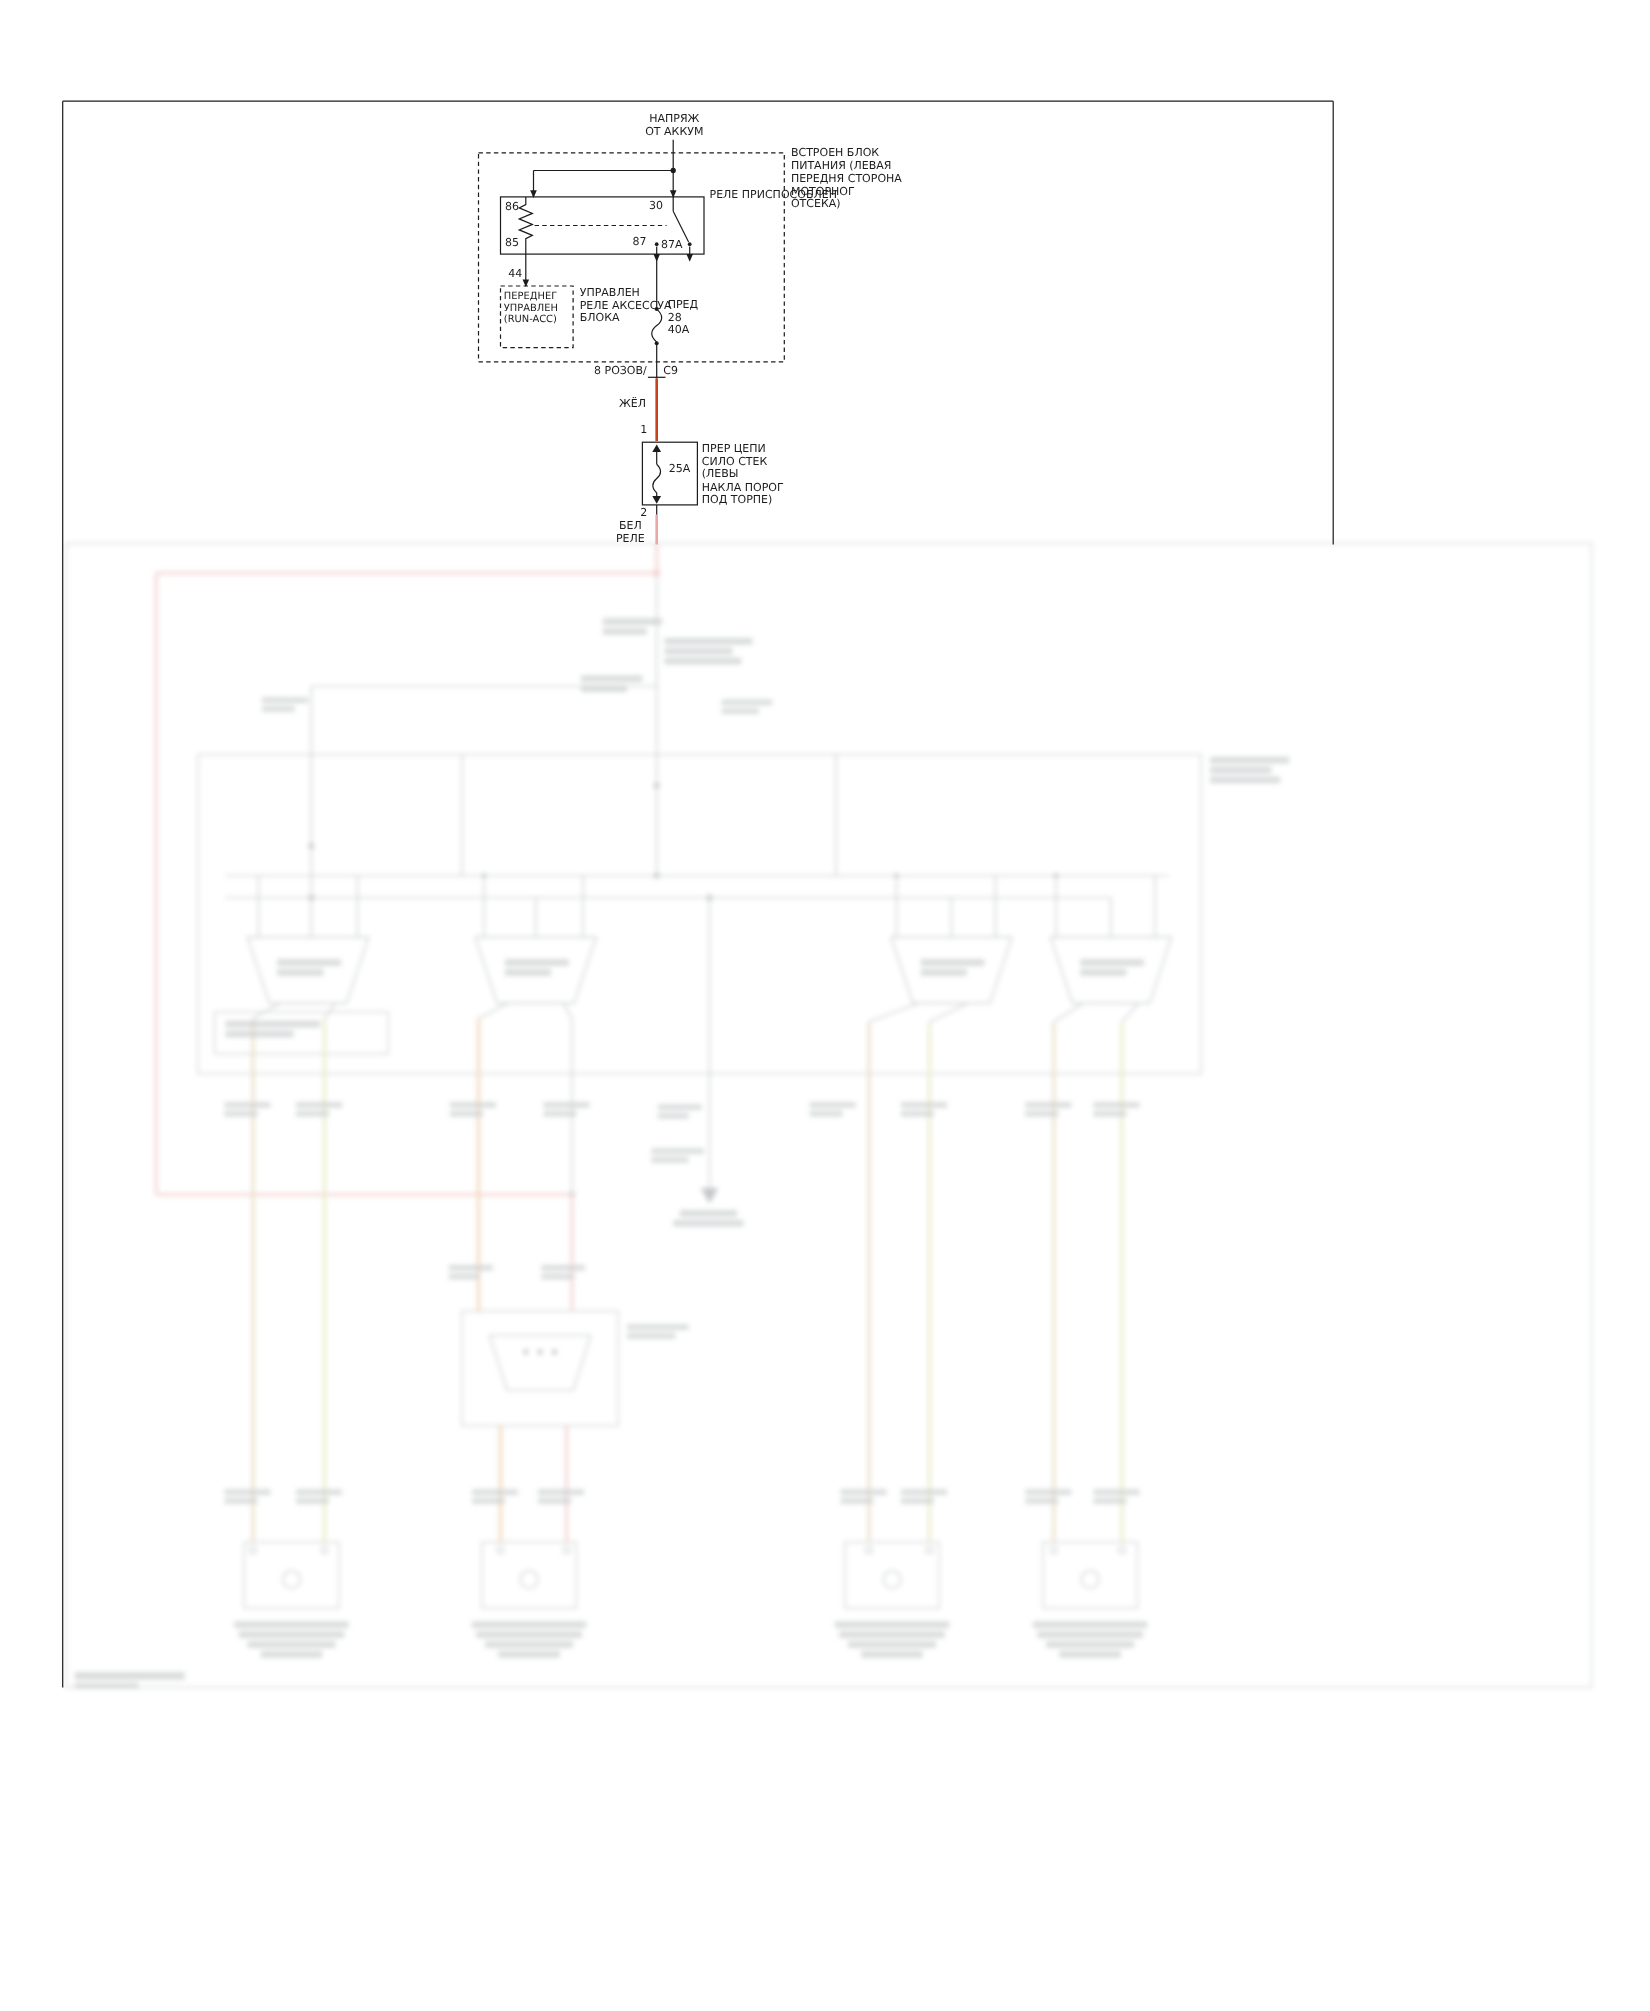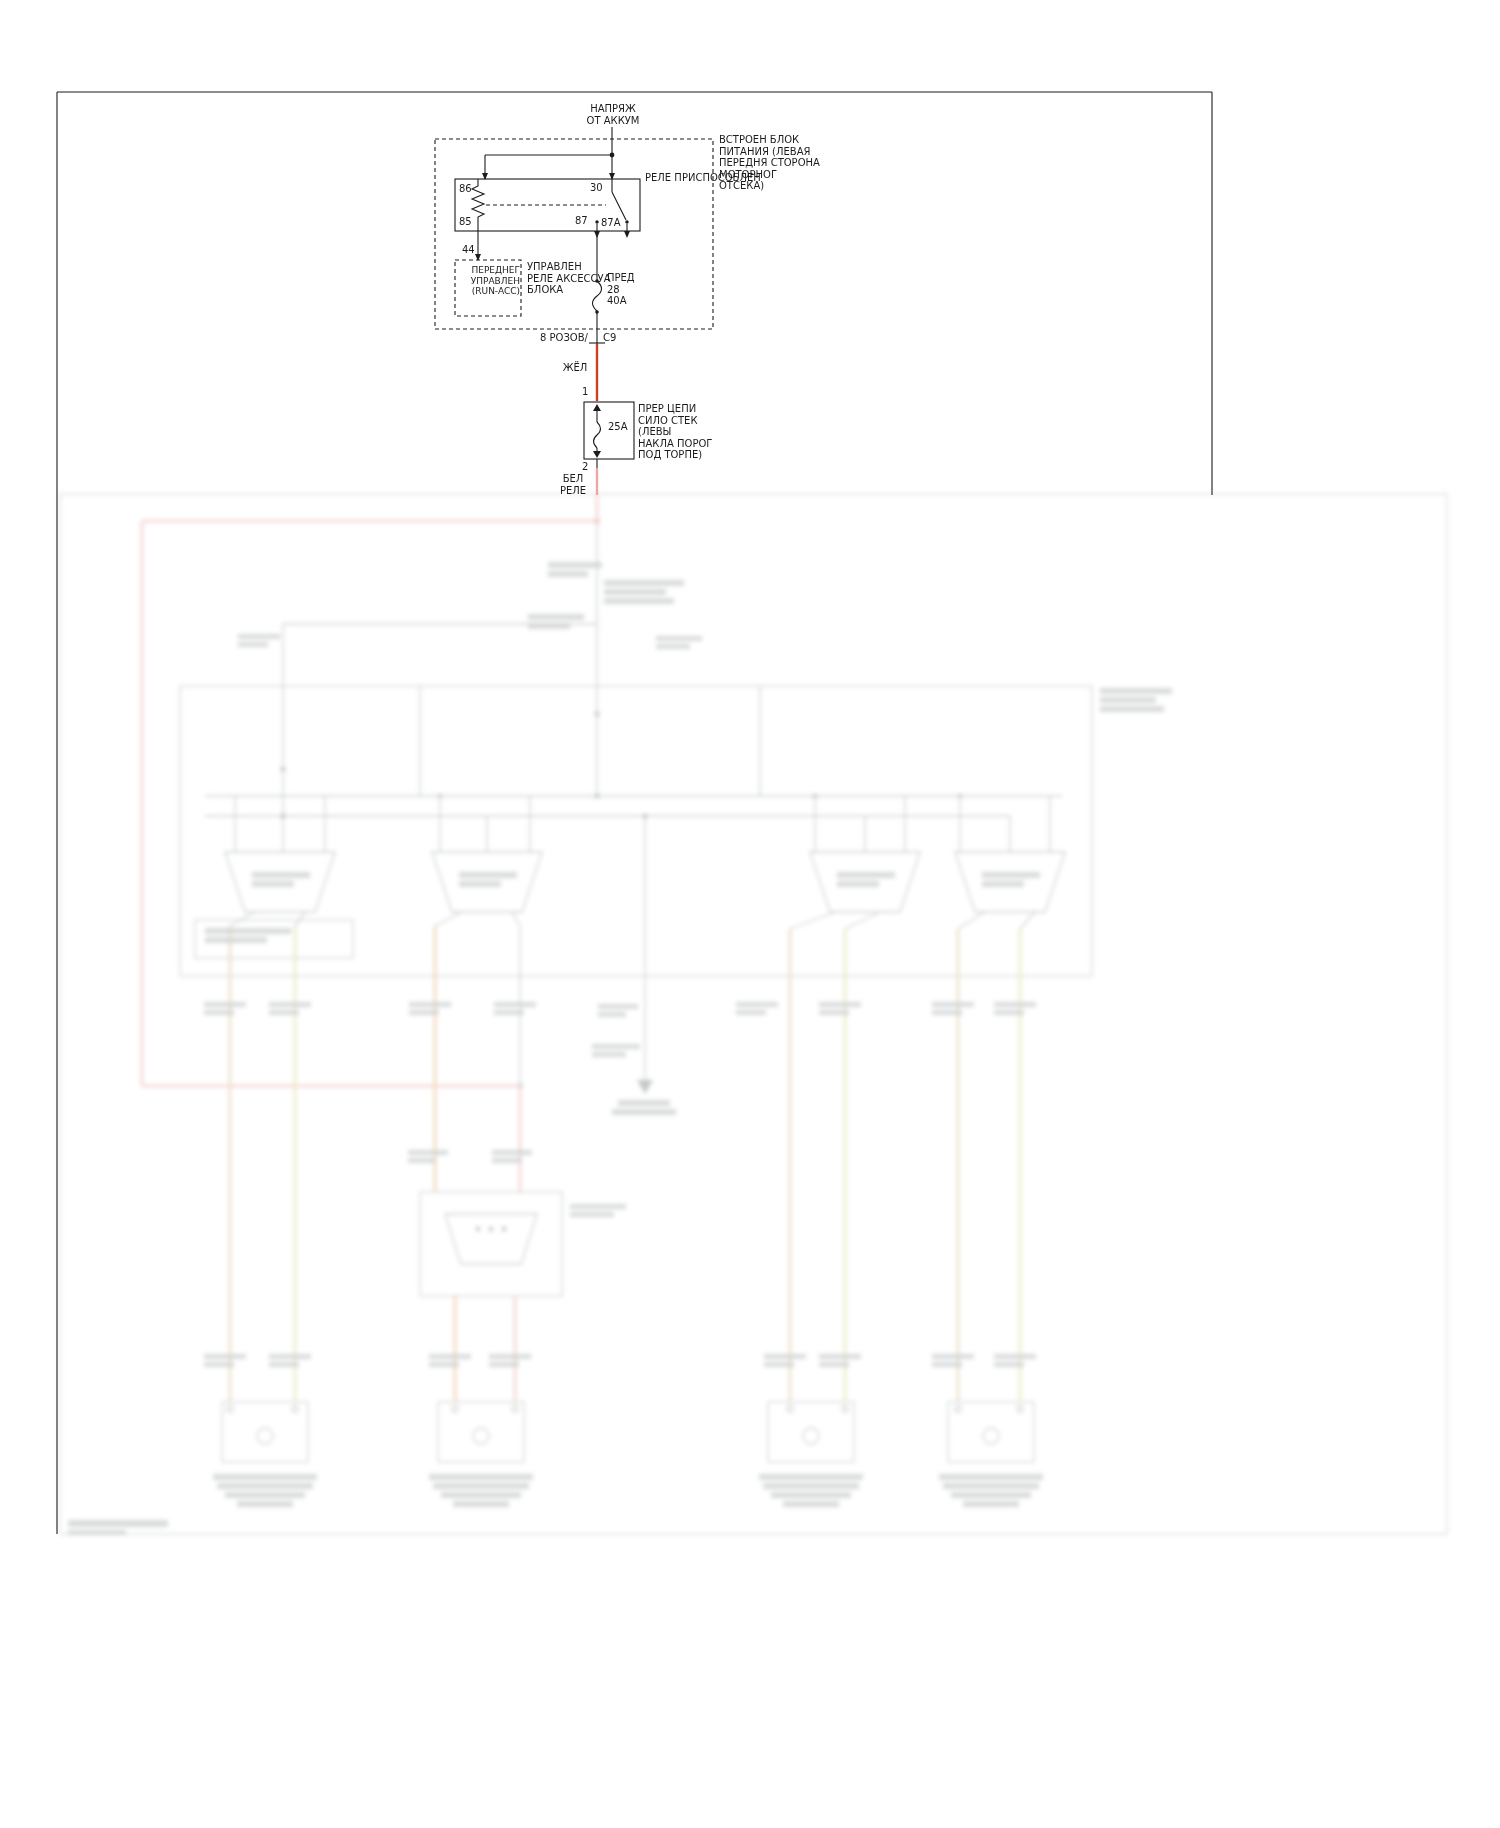--- a/index.html
+++ b/index.html
@@ -14,21 +14,21 @@
     --fadebox:#a9adad;
   }
   html,body{margin:0;padding:0;background:#fff;}
   .page{position:relative;width:1500px;height:1828px;background:#fff;overflow:hidden;
         font-family:"DejaVu Sans",sans-serif;color:var(--ink);margin-top:24px;}
   .layer{position:absolute;left:0;top:0;}
   #blur-wrap{filter:blur(2.3px);opacity:.5;}
   .lbl{position:absolute;font-size:10px;line-height:11.5px;white-space:pre-line;color:var(--ink);}
   .lbl.center{text-align:center;}
   .lbl.right{text-align:center;}
-  .lbl.small{font-size:9px;line-height:10.5px;text-align:right;}
+  .lbl.small{font-size:9px;line-height:10.5px;}
   .lbl.nowrap{white-space:nowrap;text-align:center;}
   svg{display:block;}
 </style>
 </head>
 <body>
 
 <div class="page">
 
   <div id="blur-wrap" class="layer">
     <svg width="1500" height="1828">

